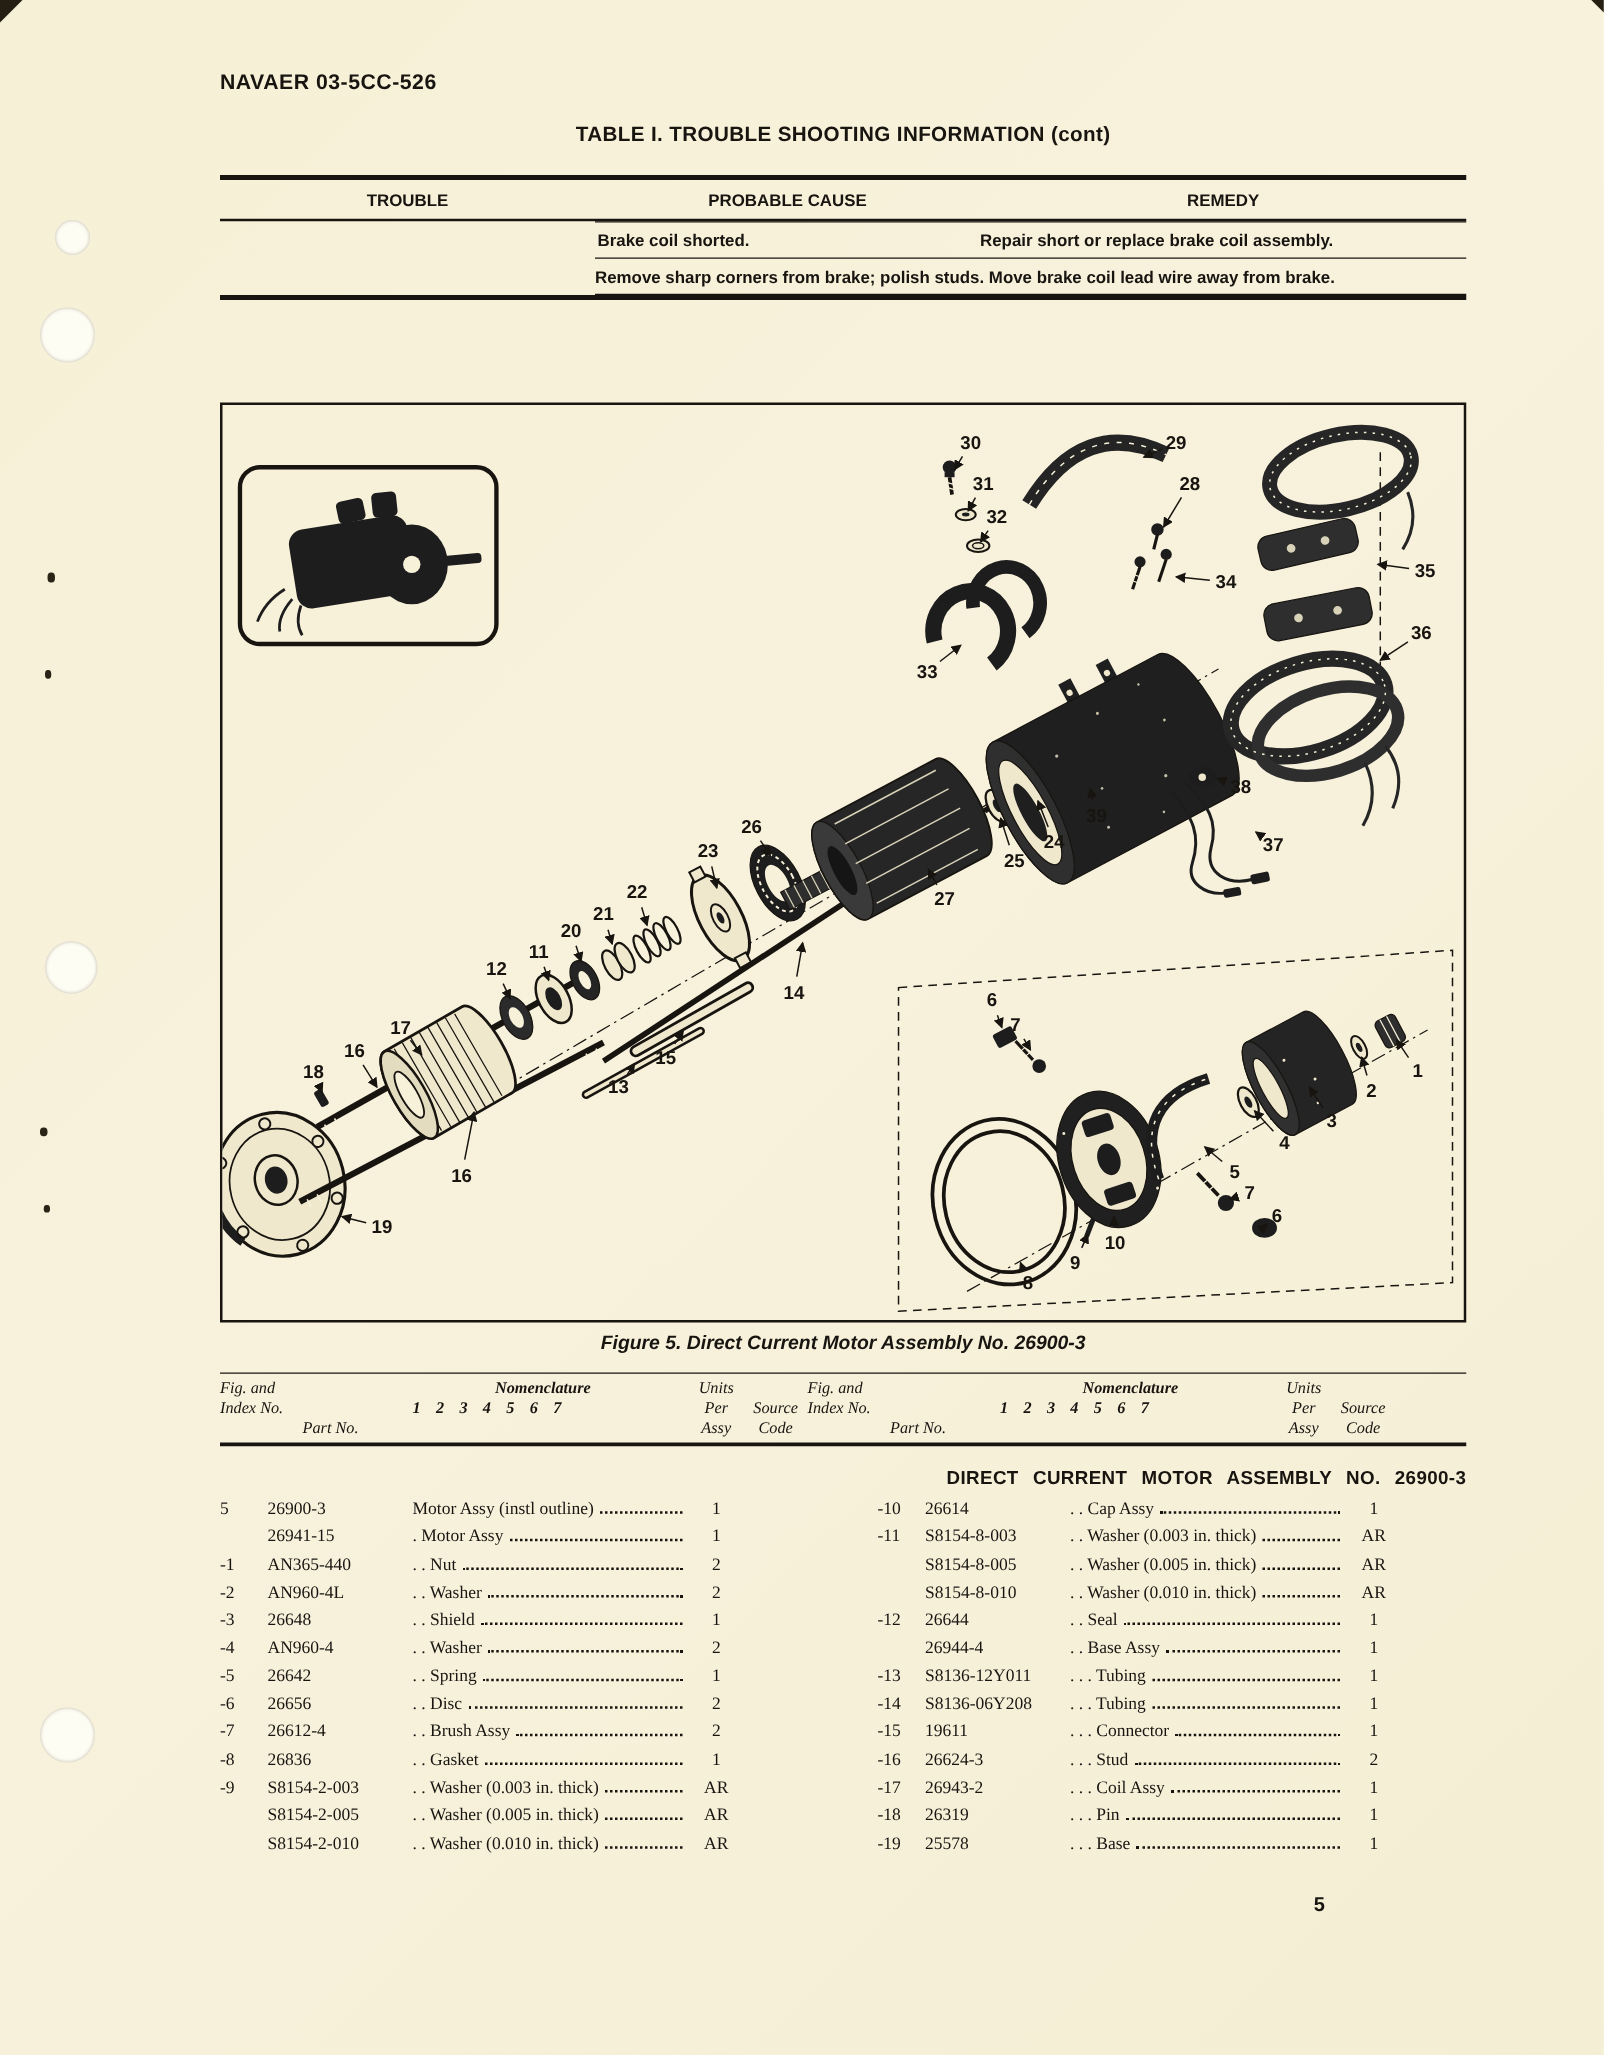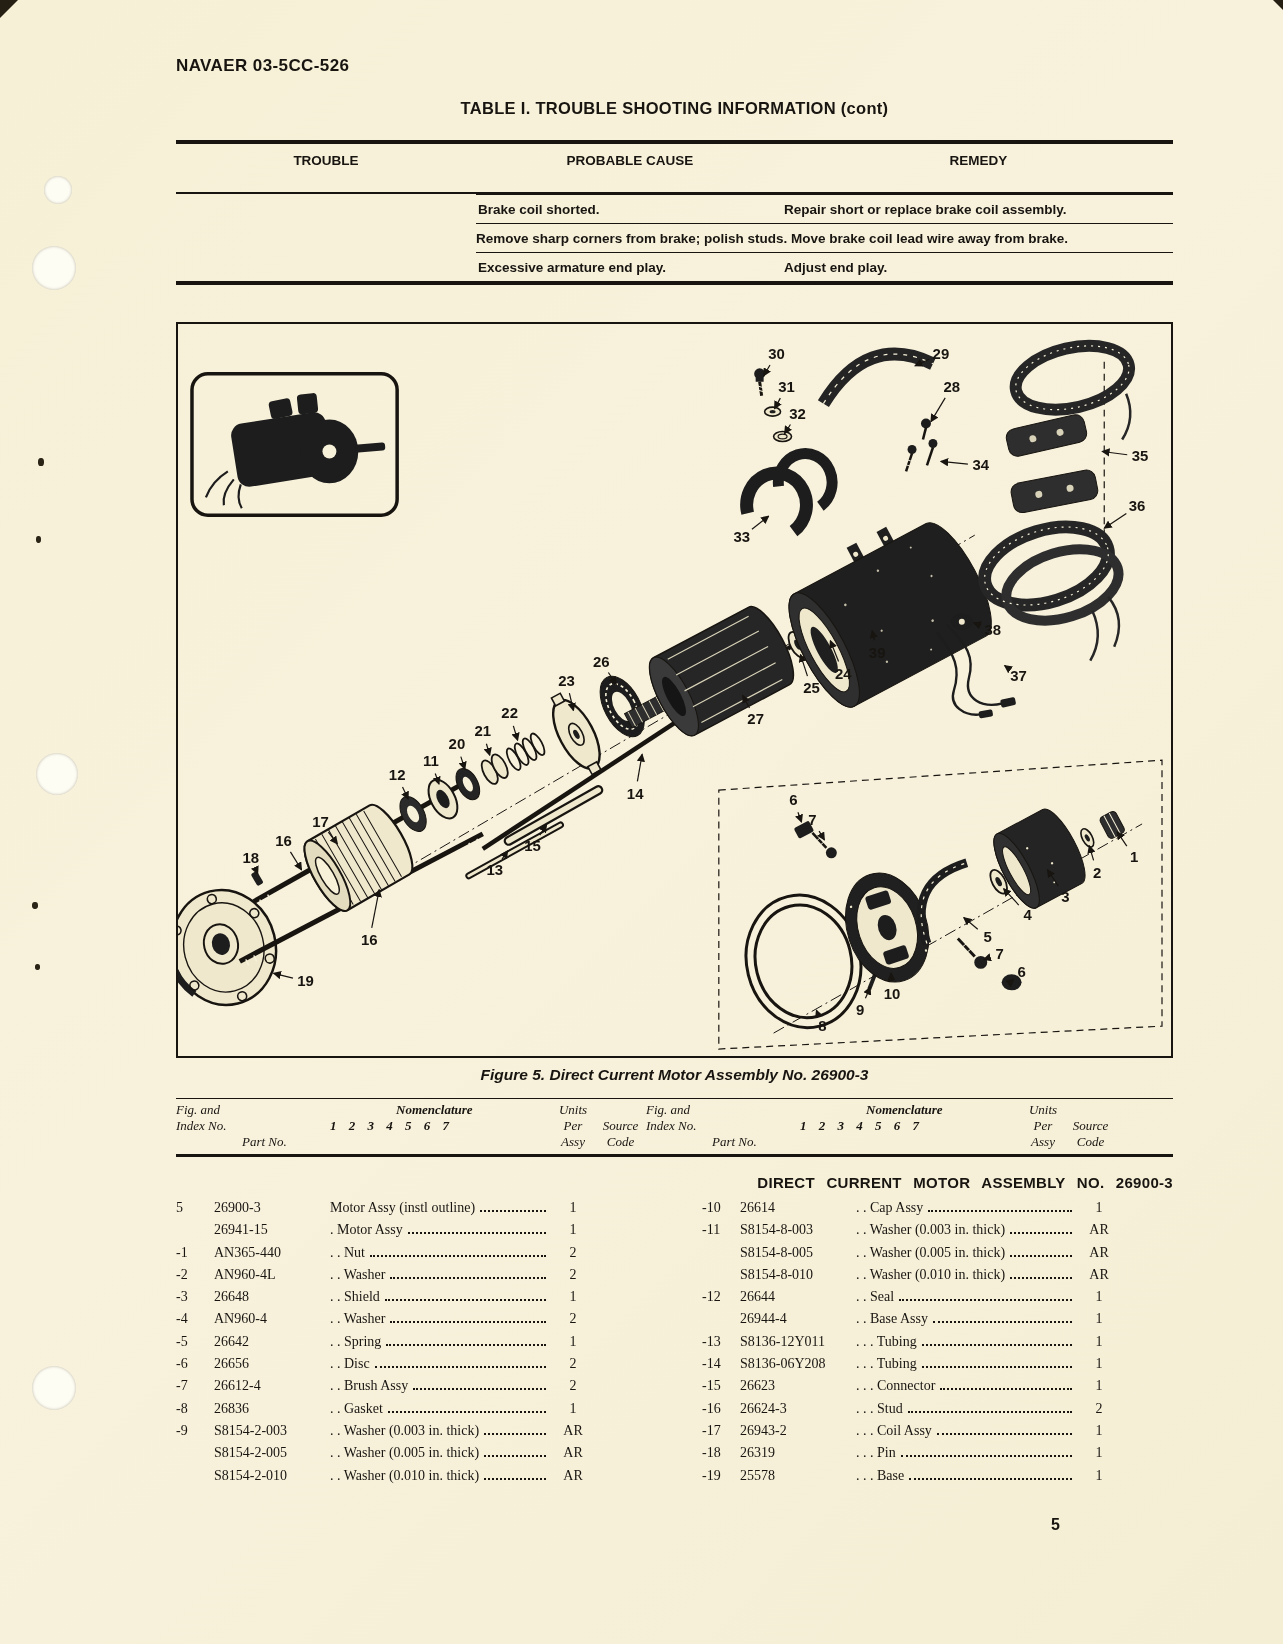--- a/index.html
+++ b/index.html
@@ -19,21 +19,21 @@
 
   .content { position:absolute; left:176px; top:0; width:997px; }
   .doc-number { position:absolute; top:56px; width:100%; text-align:left; font-weight:bold; font-size:17px; letter-spacing:.4px; }
   .table-title { position:absolute; top:99px; width:100%; text-align:center; font-weight:bold; font-size:16.5px; letter-spacing:.3px; }
 
   
   .trouble { position:absolute; top:140px; width:100%; font-weight:bold; font-size:13.5px; }
   .tt-rule-heavy { border-top:4px solid #181511; }
   .tt-rule-med { border-top:2px solid #181511; }
   .tt-sep { margin-left:300px; border-top:1.5px solid #181511; }
-  .tt-header { display:flex; padding:9px 0 24px;justify-content:flex-end; }
+  .tt-header { display:flex; padding:9px 0 7px;justify-content:flex-end; }
   .tt-h1 { width:300px; text-align:center; }
   .tt-h2 { width:308px; text-align:center; }
   .tt-h3 { flex:1; text-align:center; }
   .tt-row { display:flex; padding:7px 0 6px; }
   .tt-c1 { width:300px; padding-left:14px; }
   .tt-c2 { width:308px; padding-left:2px; }
   .tt-c3 { flex:1; padding-right:6px; }
 
   
   .figure { position:absolute; top:322px; width:100%; height:736px; border:2.5px solid #181511; background:transparent; }
@@ -103,25 +103,20 @@
       <div class="tt-c1"></div>
       <div class="tt-c2">Brake coil shorted.</div>
       <div class="tt-c3">Repair short or replace brake coil assembly.</div>
     </div>
     <div class="tt-sep"></div>
     <div class="tt-row">
       <div class="tt-c1"></div>
       <div class="tt-c3">Remove sharp corners from brake; polish studs. Move brake coil lead wire away from brake.</div>
     </div>
     <div class="tt-sep"></div>
-    <div class="tt-row">
-      <div class="tt-c1"></div>
-      <div class="tt-c2">Excessive armature end play.</div>
-      <div class="tt-c3">Adjust end play.</div>
-    </div>
     <div class="tt-rule-heavy"></div>
   </div>
 
   <div class="figure">
     <svg class="fig-svg" viewBox="0 0 997 735" xmlns="http://www.w3.org/2000/svg">
       <defs>
         <marker id="arr" viewBox="0 0 8 8" refX="7" refY="4" markerWidth="7" markerHeight="7" orient="auto">
           <path d="M0,0 L8,4 L0,8 Z" fill="#181511"></path>
         </marker>
       </defs>
@@ -704,21 +699,21 @@
           <div class="pt-row">
             <span class="pt-fig">-14</span>
             <span class="pt-part">S8136-06Y208</span>
             <span class="pt-nom">. . . Tubing</span>
             <span class="pt-lead"></span>
             <span class="pt-units">1</span>
             <span class="pt-src"></span>
           </div>
           <div class="pt-row">
             <span class="pt-fig">-15</span>
-            <span class="pt-part">26623</span>
+            <span class="pt-part">19611</span>
             <span class="pt-nom">. . . Connector</span>
             <span class="pt-lead"></span>
             <span class="pt-units">1</span>
             <span class="pt-src"></span>
           </div>
           <div class="pt-row">
             <span class="pt-fig">-16</span>
             <span class="pt-part">26624-3</span>
             <span class="pt-nom">. . . Stud</span>
             <span class="pt-lead"></span>

